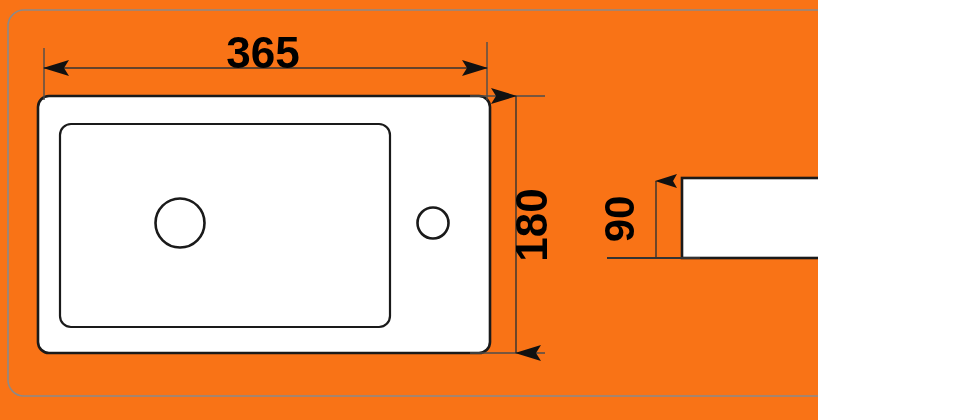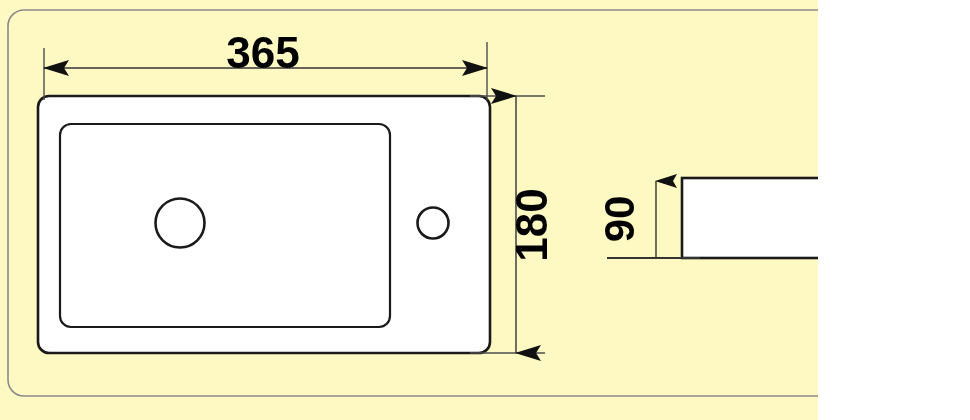--- a/index.html
+++ b/index.html
@@ -7,21 +7,21 @@
     padding: 0;
     background: #ffffff;
   }
   body {
     font-family: "Liberation Sans", sans-serif;
   }
   #drawing-root {
     position: relative;
     width: 818px;
     height: 420px;
-    background: #fef9c3;
+    background: #f97316;
     overflow: hidden;
   }
   #drawing-svg {
     display: block;
     width: 970px;
     height: 420px;
   }
   .dim-text {
     font-family: "Liberation Sans", sans-serif;
     font-weight: 700;

